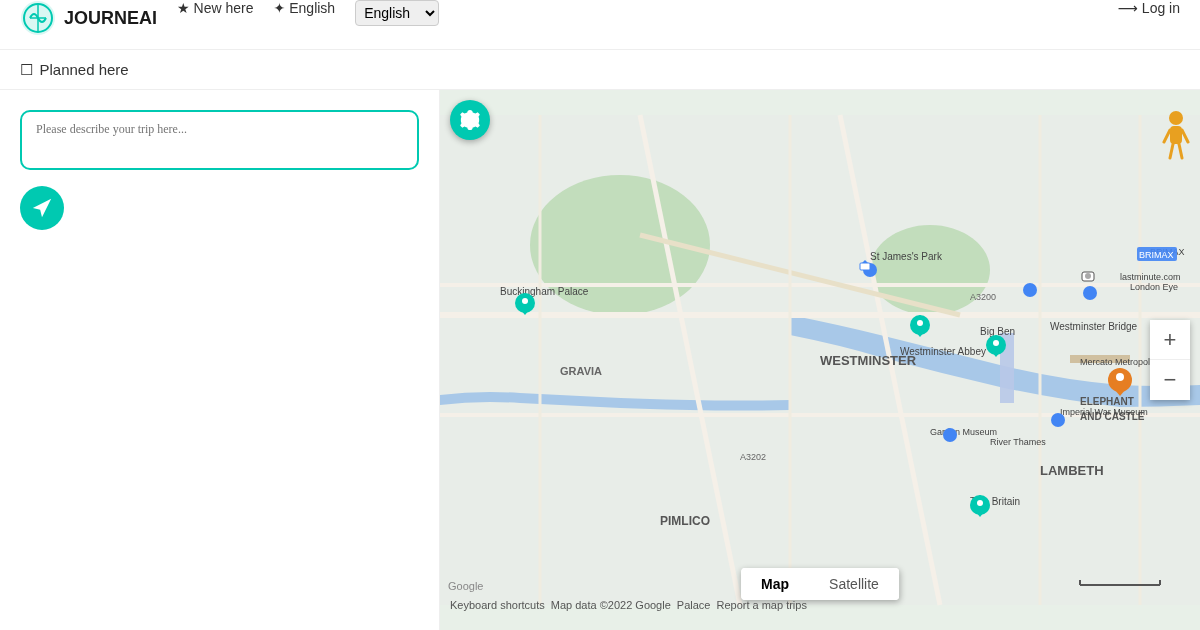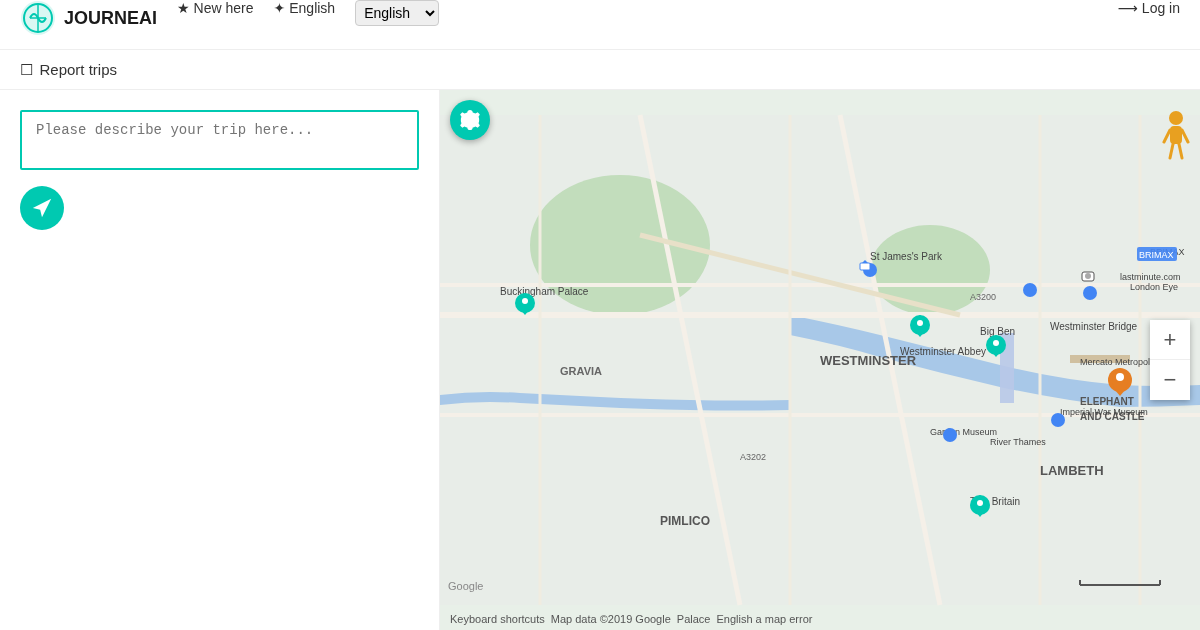--- a/index.html
+++ b/index.html
@@ -81,29 +81,29 @@
       width: 440px;
       min-width: 440px;
       padding: 20px;
       border-right: 1px solid #eee;
       display: flex;
       flex-direction: column;
       gap: 16px;
     }
     .trip-input {
       border: 2px solid #00c9b1;
-      border-radius: 2px;
+      border-radius: 10px;
       padding: 10px 14px;
-      font-size: 14px;
+      font-size: 12px;
       color: #aaa;
       outline: none;
       width: 100%;
       resize: none;
       height: 60px;
-      font-family: Liberation Mono, monospace;
+      font-family: Liberation Serif, serif;
     }
     .submit-btn {
       width: 44px;
       height: 44px;
       border-radius: 50%;
       background: #00c9b1;
       border: none;
       cursor: pointer;
       display: flex;
       align-items: center;
@@ -191,21 +191,21 @@
       right: 10px;
       top: 20px;
       width: 28px;
       height: 52px;
       cursor: pointer;
     }
 
     
     .map-footer {
       position: absolute;
-      bottom: 5px;
+      bottom: 19px;
       left: 10px;
       font-size: 11px;
       color: #555;
       display: flex;
       gap: 6px;
     }
 
     
     .map-svg {
       width: 100%;
@@ -249,21 +249,21 @@
 
   <div class="login-btn">
     <span>⟶</span>
     <span>Log in</span>
   </div>
 </div>
 
 <div class="sub-header">
   <div class="planned-trips">
     <span>☐</span>
-    <span>Report trips</span>
+    <span>Planned here</span>
   </div>
 </div>
 
 <div class="main">
 
   <div class="left-panel">
     <textarea class="trip-input" placeholder="Please describe your trip here..." style=""></textarea>
     <button class="submit-btn" title="Submit">
       <svg viewBox="0 0 24 24">
         <path d="M2 12L22 2L12 22L10 14L2 12Z"></path>
@@ -387,22 +387,26 @@
       </svg>
     </div>
 
     
     <div class="zoom-controls">
       <button class="zoom-btn">+</button>
       <button class="zoom-btn">−</button>
     </div>
 
     
+    <div class="map-controls">
+      <button class="map-btn active">Map</button>
+      <button class="map-btn">Satellite</button>
+    </div>
 
     
     <div class="map-footer">
       <span style="cursor:pointer;">Keyboard shortcuts</span>
-      <span>Map data ©2019 Google</span>
+      <span>Map data ©2022 Google</span>
       <span style="cursor:pointer;">Palace</span>
-      <span style="cursor:pointer;">English a map error</span>
+      <span style="cursor:pointer;">Report a map trips</span>
     </div>
   </div>
 </div>
 
 </body></html>

